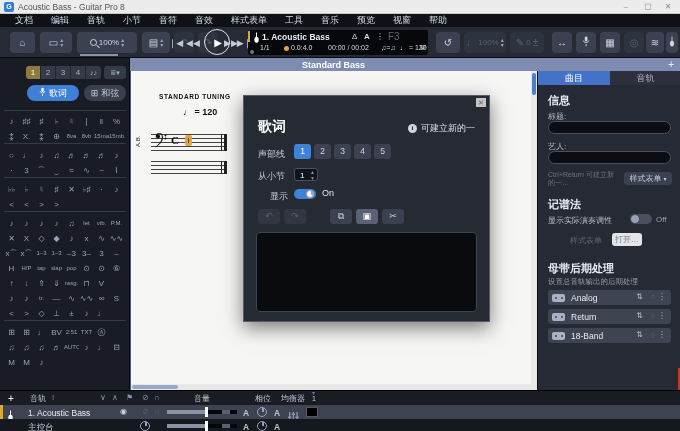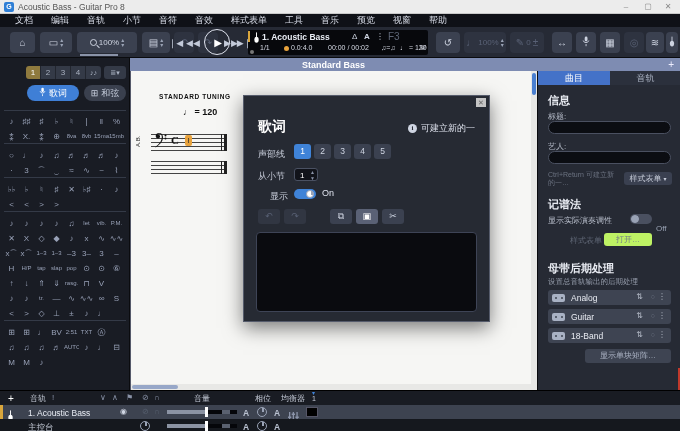--- a/index.html
+++ b/index.html
@@ -513,49 +513,48 @@
     <div class="ibtn" style="left:86px;top:101px;width:48px;height:13px;line-height:13px;">
       <span>样式表单</span>
       <span style="font-size:6px;">▾</span>
     </div>
 
     <div class="iheading" style="top:126px;">记谱法</div>
     <div class="ilabel" style="top:144px;">显示实际演奏调性</div>
     <div class="toggle" style="left:92px;top:143px;background:#4a5060;">
         <span class="knob" style="left:1px;background:#9aa3b5;"></span>
       </div>
-    <div class="ilabel" style="left:118px;top:153px;color:#9aa3b5;">Off</div>
+    <div class="ilabel" style="left:118px;top:144px;color:#9aa3b5;">Off</div>
     <div class="ilabel" style="left:32px;top:164px;color:#5f6675;">样式表单</div>
-    <div class="ibtn" style="left:66px;top:162px;width:48px;height:13px;line-height:13px;background:#bef264;color:#707888;">打开…</div>
+    <div class="ibtn" style="left:74px;top:162px;width:30px;height:13px;line-height:13px;background:#e5e5e5;color:#707888;">打开…</div>
 
     <div class="iheading" style="top:190px;">母带后期处理</div>
     <div class="ilabel" style="top:206px;font-size:7.5px;color:#959cab;">设置总音轨输出的后期处理</div>
 
     <div class="fx-row" style="top:219px;">
       <span class="fx-badge"></span>
       <span class="fx-name">Analog</span>
       <span class="fx-ud">⇅</span>
       <span class="fx-pow">○</span>
       <span class="fx-menu">⋮</span>
     </div>
     <div class="fx-row" style="top:238px;">
       <span class="fx-badge"></span>
-      <span class="fx-name">Guitar</span>
+      <span class="fx-name">Return</span>
       <span class="fx-ud">⇅</span>
       <span class="fx-pow">○</span>
       <span class="fx-menu">⋮</span>
     </div>
     <div class="fx-row" style="top:257px;">
       <span class="fx-badge"></span>
       <span class="fx-name">18-Band</span>
       <span class="fx-ud">⇅</span>
       <span class="fx-pow">○</span>
       <span class="fx-menu">⋮</span>
     </div>
-    <div class="ibtn" style="left:47px;top:278px;width:86px;height:14px;line-height:14px;background:#3e4452;color:#a9b1c2;">显示单块矩阵…</div>
   </div>
   <div id="right-edge-marker"></div>
 
   <div id="mixer">
     <div id="mx-header">
       <span class="mxh" style="left:8px;font-size:10px;color:#fff;">+</span>
       <span class="mxh" style="left:30px;">音轨</span>
       <span class="mxi" style="left:52px;">!</span>
       <span class="mxi" style="left:100px;">∨</span>
       <span class="mxi" style="left:112px;">∧</span>

